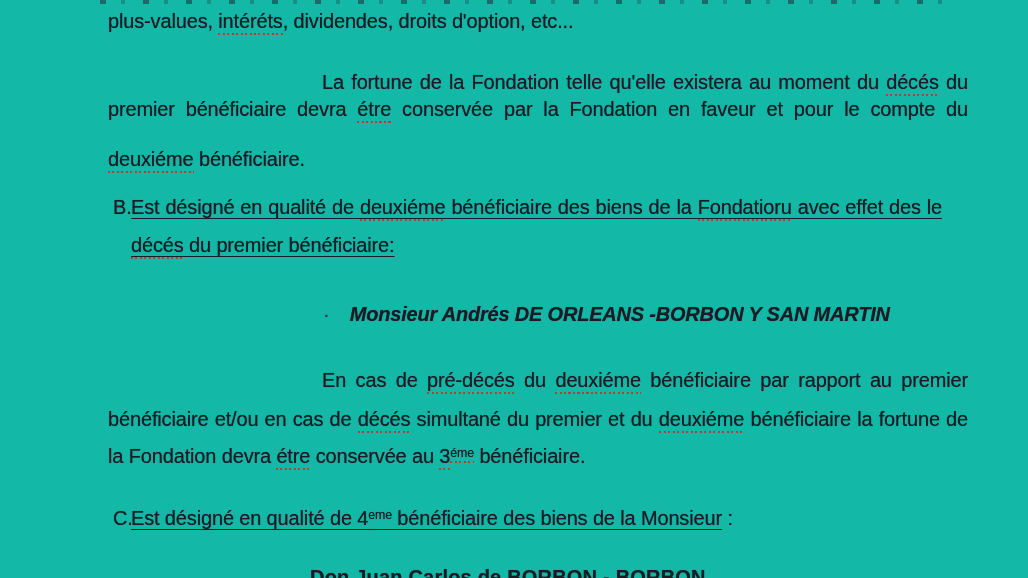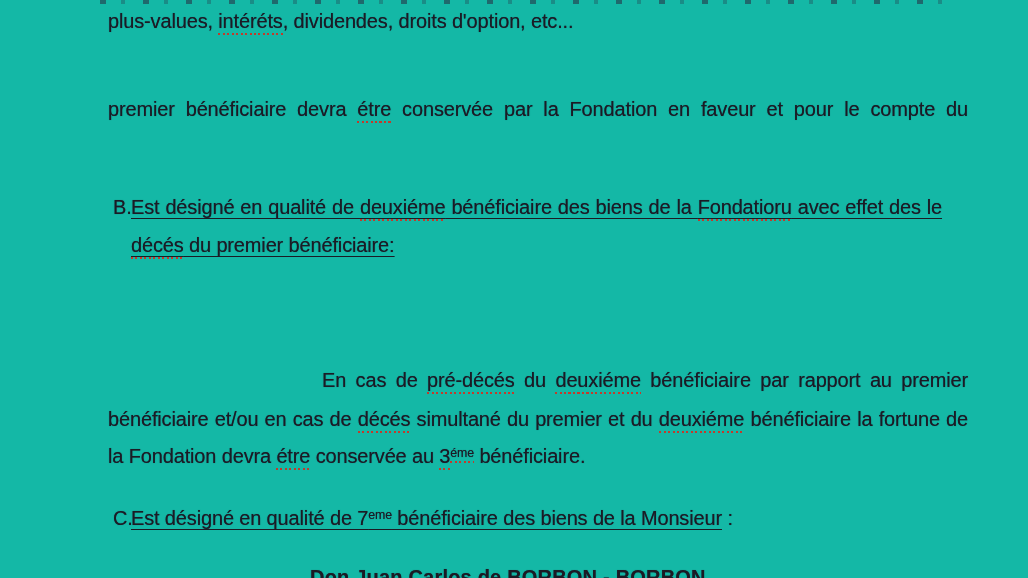--- a/index.html
+++ b/index.html
@@ -42,40 +42,46 @@
 </style>
 </head>
 <body>
 
 <div class="page">
 
   <div class="remnant-top"></div>
 
   <div class="tline" style="top:8px;"><span>plus-values, </span><span class="miss">intéréts</span><span>, dividendes, droits d'option, etc...</span></div>
 
+  <div class="tline just indent" style="top:69px;"><span>La fortune de la Fondation telle qu'elle existera au moment du </span><span class="miss">décés</span><span> du</span></div>
 
   <div class="tline just" style="top:96px;"><span>premier bénéficiaire devra </span><span class="miss">étre</span><span> conservée par la Fondation en faveur et pour le compte du</span></div>
 
+  <div class="tline" style="top:146px;"><span class="miss">deuxiéme</span><span> bénéficiaire.</span></div>
 
   <div class="tline" style="top:194px;">
     <span class="heading-label">B.</span>
     <span class="heading-text uline-all hjust"><span>Est désigné en qualité de </span><span class="miss">deuxiéme</span><span> bénéficiaire des biens de la </span><span class="miss">Fondatioru</span><span> avec effet des le</span></span>
   </div>
 
   <div class="tline" style="top:232px;">
     <span class="heading-text uline-all"><span class="miss">décés</span><span> du premier bénéficiaire:</span></span>
   </div>
 
+  <div class="tline name-line" style="top:301px;">
+    <span class="bullet">·</span>
+    <span class="name-text">Monsieur Andrés DE ORLEANS -BORBON Y SAN MARTIN</span>
+  </div>
 
   <div class="tline just" style="top:406px;"><span>bénéficiaire et/ou en cas de </span><span class="miss">décés</span><span> simultané du premier et du </span><span class="miss">deuxiéme</span><span> bénéficiaire la fortune de</span></div>
 
   <div class="tline just indent" style="top:367px;"><span>En cas de </span><span class="miss">pré-décés</span><span> du </span><span class="miss">deuxiéme</span><span> bénéficiaire par rapport au premier</span></div>
 
   <div class="tline" style="top:443px;"><span>la Fondation devra </span><span class="miss">étre</span><span> conservée au </span><span class="miss">3</span><sup class="miss">éme</sup><span> bénéficiaire.</span></div>
 
   <div class="tline" style="top:505px;">
     <span class="heading-label">C.</span>
-    <span class="heading-text" style="width:auto;"><span class="uline-all"><span>Est désigné en qualité de 7</span><sup>eme</sup><span> bénéficiaire des biens de la Monsieur</span></span><span> :</span></span>
+    <span class="heading-text" style="width:auto;"><span class="uline-all"><span>Est désigné en qualité de 4</span><sup>eme</sup><span> bénéficiaire des biens de la Monsieur</span></span><span> :</span></span>
   </div>
 
   <div class="tline cutline" style="top:564px;">Don Juan Carlos de BORBON - BORBON</div>
 
 </div>
 
 </body></html>

